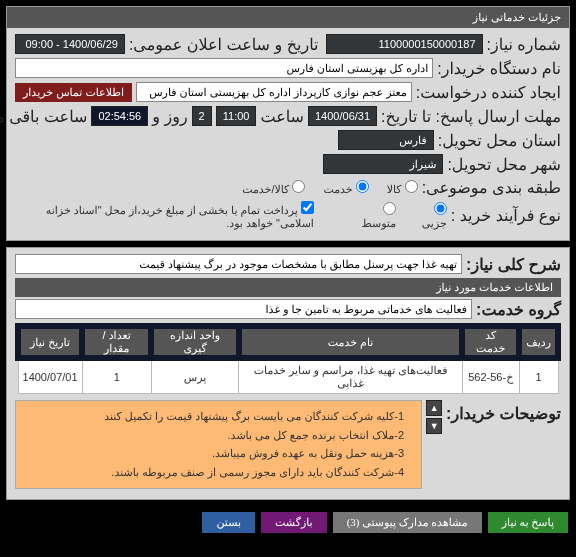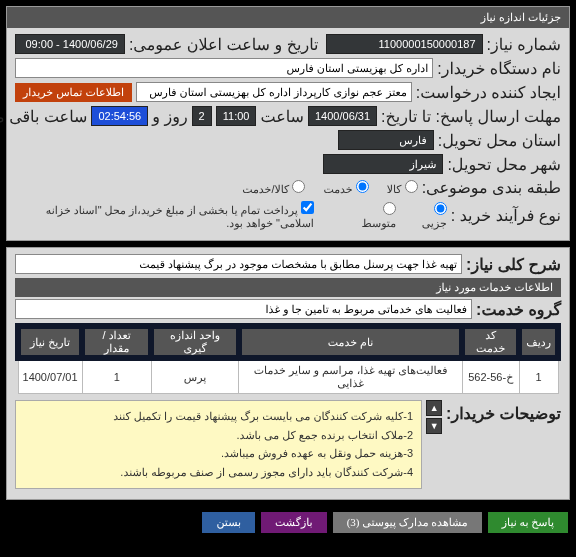--- a/index.html
+++ b/index.html
@@ -47,21 +47,21 @@
   background:#333638;
   color:#fff;
   border:1px solid #222;
   padding:2px 6px;
   font-size:11px;
   height:20px;
   display:inline-flex;
   align-items:center;
 }
 .btn-teal {
-  background:#c2410c;
+  background:#7f1d1d;
   color:#fff;
   border:none;
   padding:3px 8px;
   font-size:11px;
   cursor:pointer;
 }
 .radio-row label { margin-left: 14px; font-size:11px; }
 .section-bar {
   background:#555;
   color:#fff;
@@ -87,23 +87,23 @@
   border:1px solid #bbb;
   text-align:center;
 }
 .desc-box {
   display:flex;
   gap:4px;
   align-items:flex-start;
 }
 .desc-text {
   flex:1;
-  background:#fef9c3;
+  background:#fdba74;
   border:1px solid #aaa;
-  padding:6px 8px;
+  padding:6px 17px;
   font-size:11px;
   line-height:1.7;
   min-height:70px;
 }
 .arrow-btn {
   background:#444;
   color:#fff;
   width:16px;
   height:16px;
   display:flex;
@@ -129,21 +129,21 @@
 }
 .btn-green { background:#2f8a2f; }
 .btn-gray  { background:#777; }
 .btn-red   { background:#701a75; }
 .btn-blue  { background:#2f5fa0; }
 </style>
 </head>
 <body>
 
 <div class="panel" style="position:relative;">
-  <div class="panel-header">جزئیات اندازه نیاز</div>
+  <div class="panel-header">جزئیات خدماتی نیاز</div>
   <div class="panel-body">
 
     <div class="row">
       <span class="label">شماره نیاز:</span>
       <span class="input-dark" style="width:180px">1100000150000187</span>
       <span style="flex:1"></span>
       <span class="label">تاریخ و ساعت اعلان عمومی:</span>
       <span class="input-dark" style="width:126px">1400/06/29 - 09:00</span>
     </div>
 
@@ -158,21 +158,21 @@
       <button class="btn-teal">اطلاعات تماس خریدار</button>
     </div>
 
     <div class="row">
       <span class="label">مهلت ارسال پاسخ: تا تاریخ:</span>
       <span class="input-dark" style="width:90px">1400/06/31</span>
       <span class="label">ساعت</span>
       <span class="input-dark" style="width:50px">11:00</span>
       <span class="input-dark" style="width:30px;text-align:center">2</span>
       <span class="label">روز و</span>
-      <span class="input-dark" style="width:86px;background:#1d4ed8">02:54:56</span>
+      <span class="input-dark" style="width:86px;background:#0f172a">02:54:56</span>
       <span class="label">ساعت باقی مانده</span>
     </div>
 
     <div class="row">
       <span class="label">استان محل تحویل:</span>
       <span class="input-dark" style="width:96px">فارس</span>
     </div>
 
     <div class="row">
       <span class="label">شهر محل تحویل:</span>

